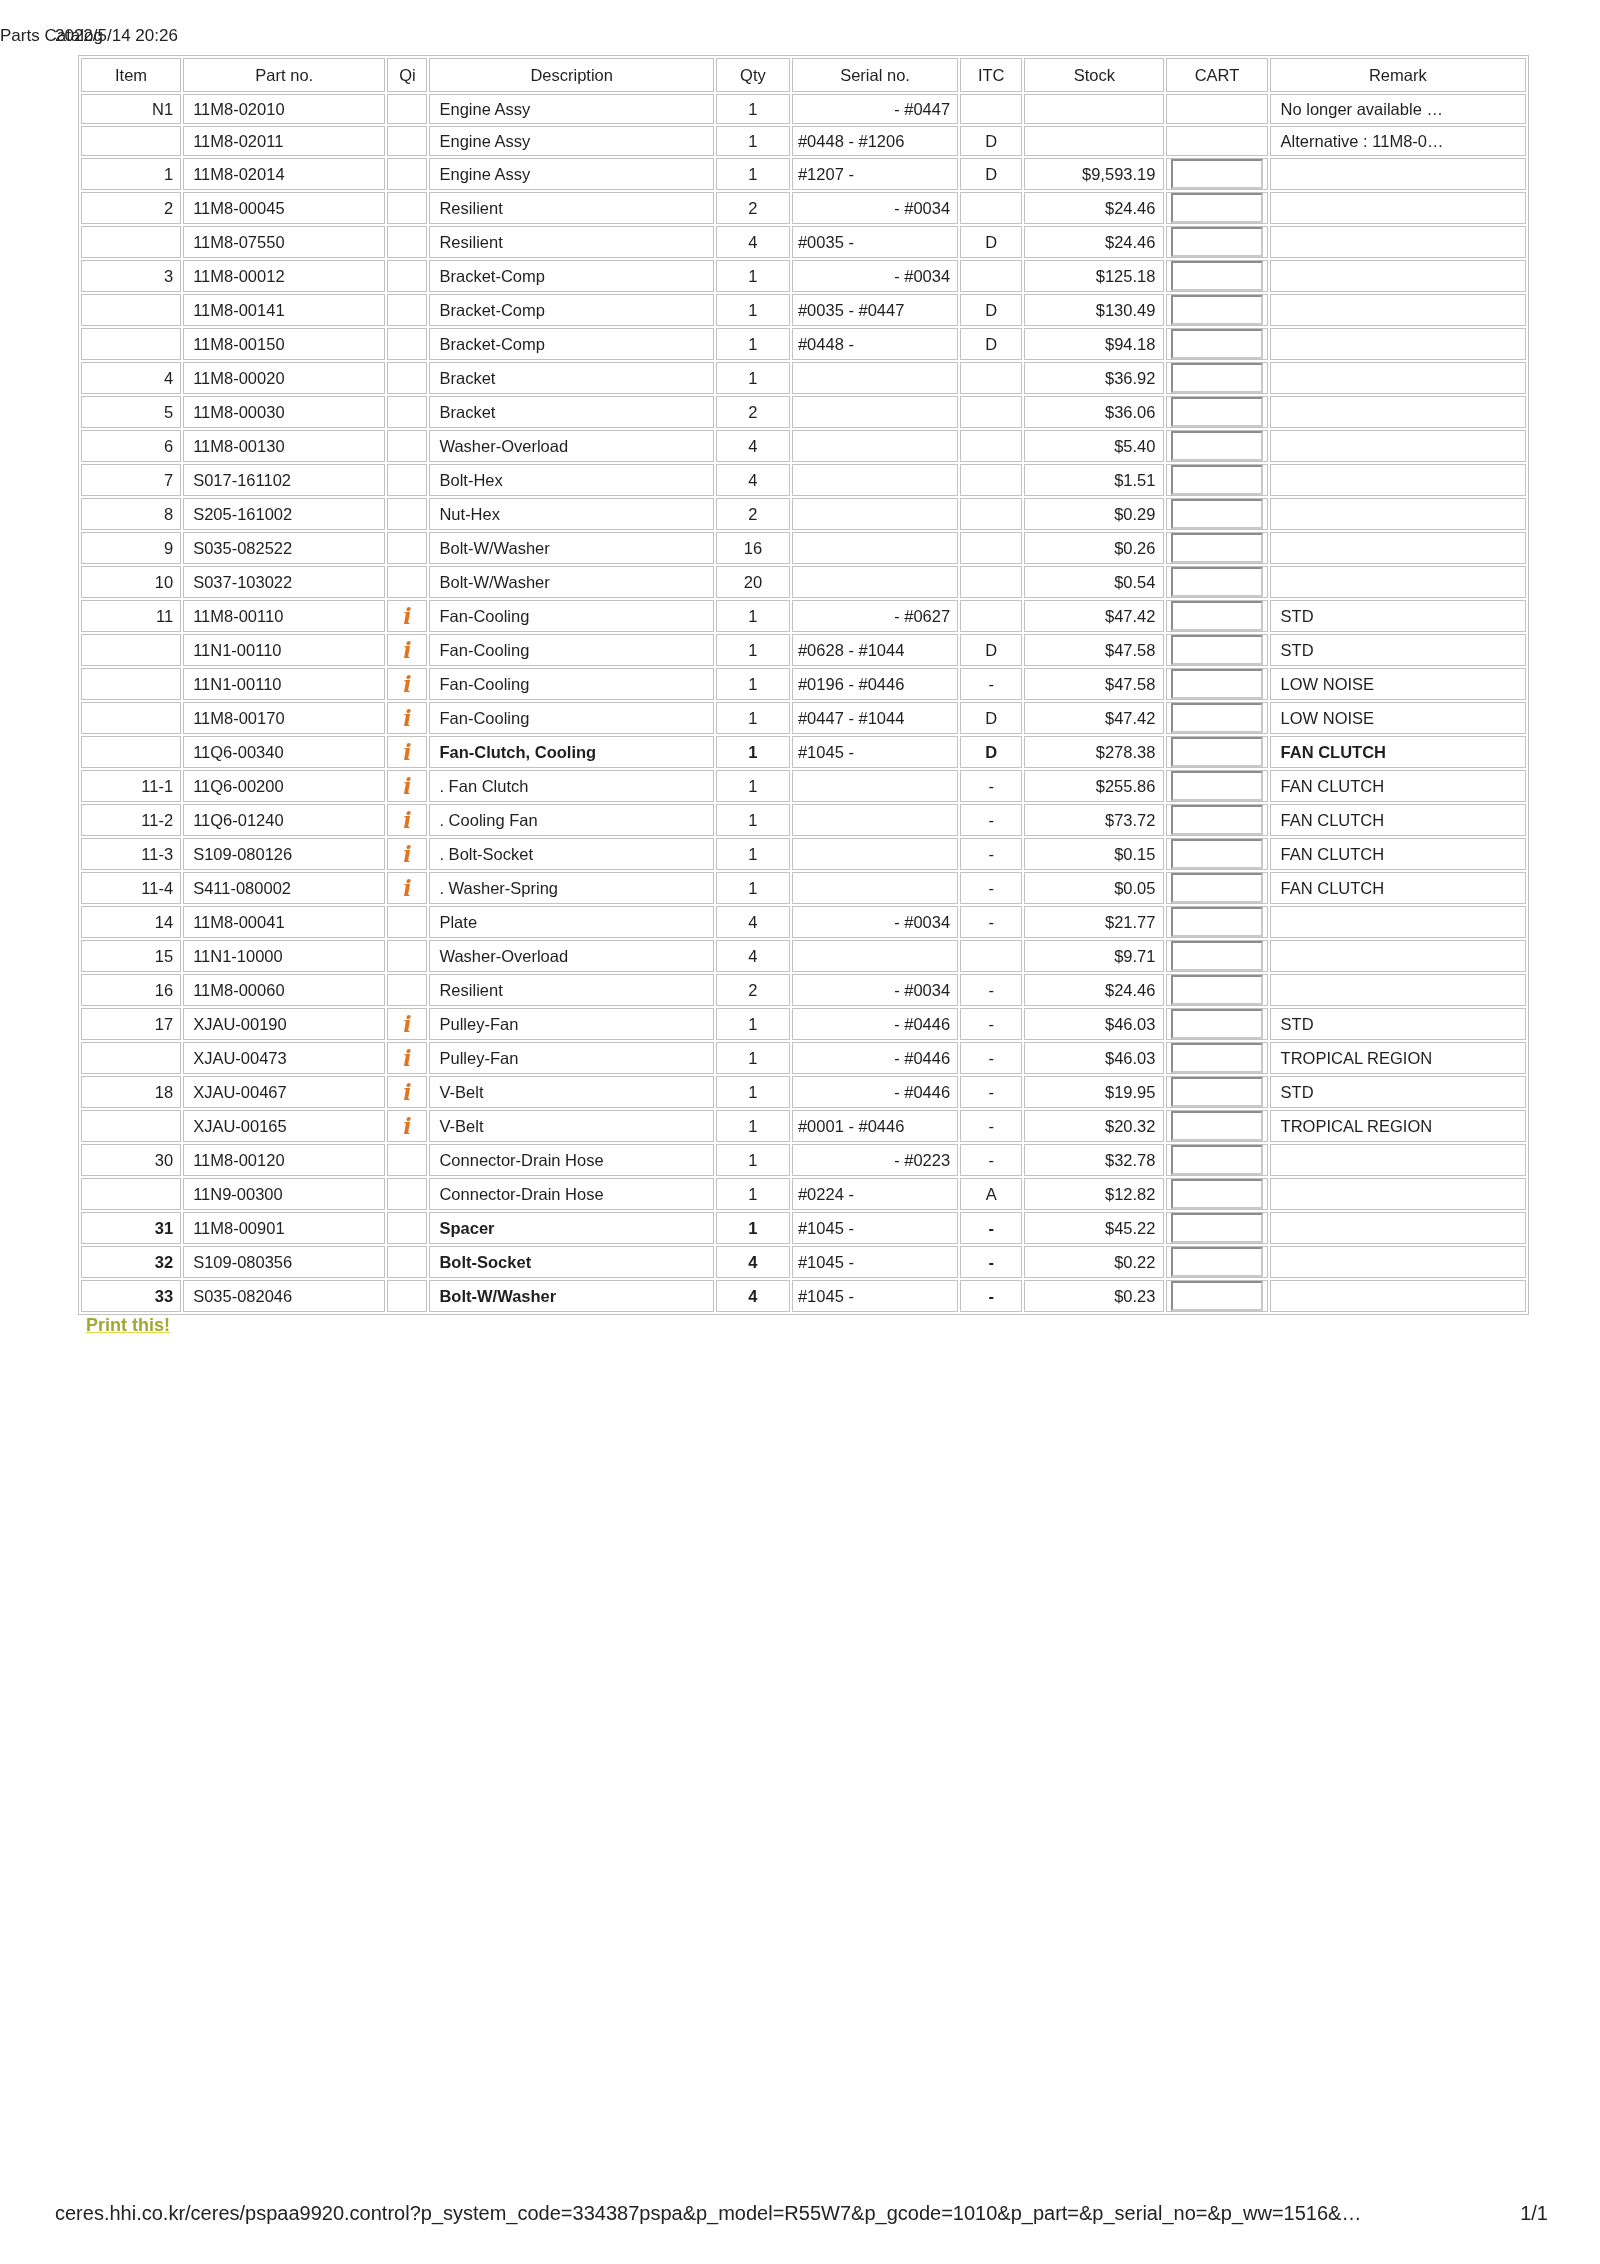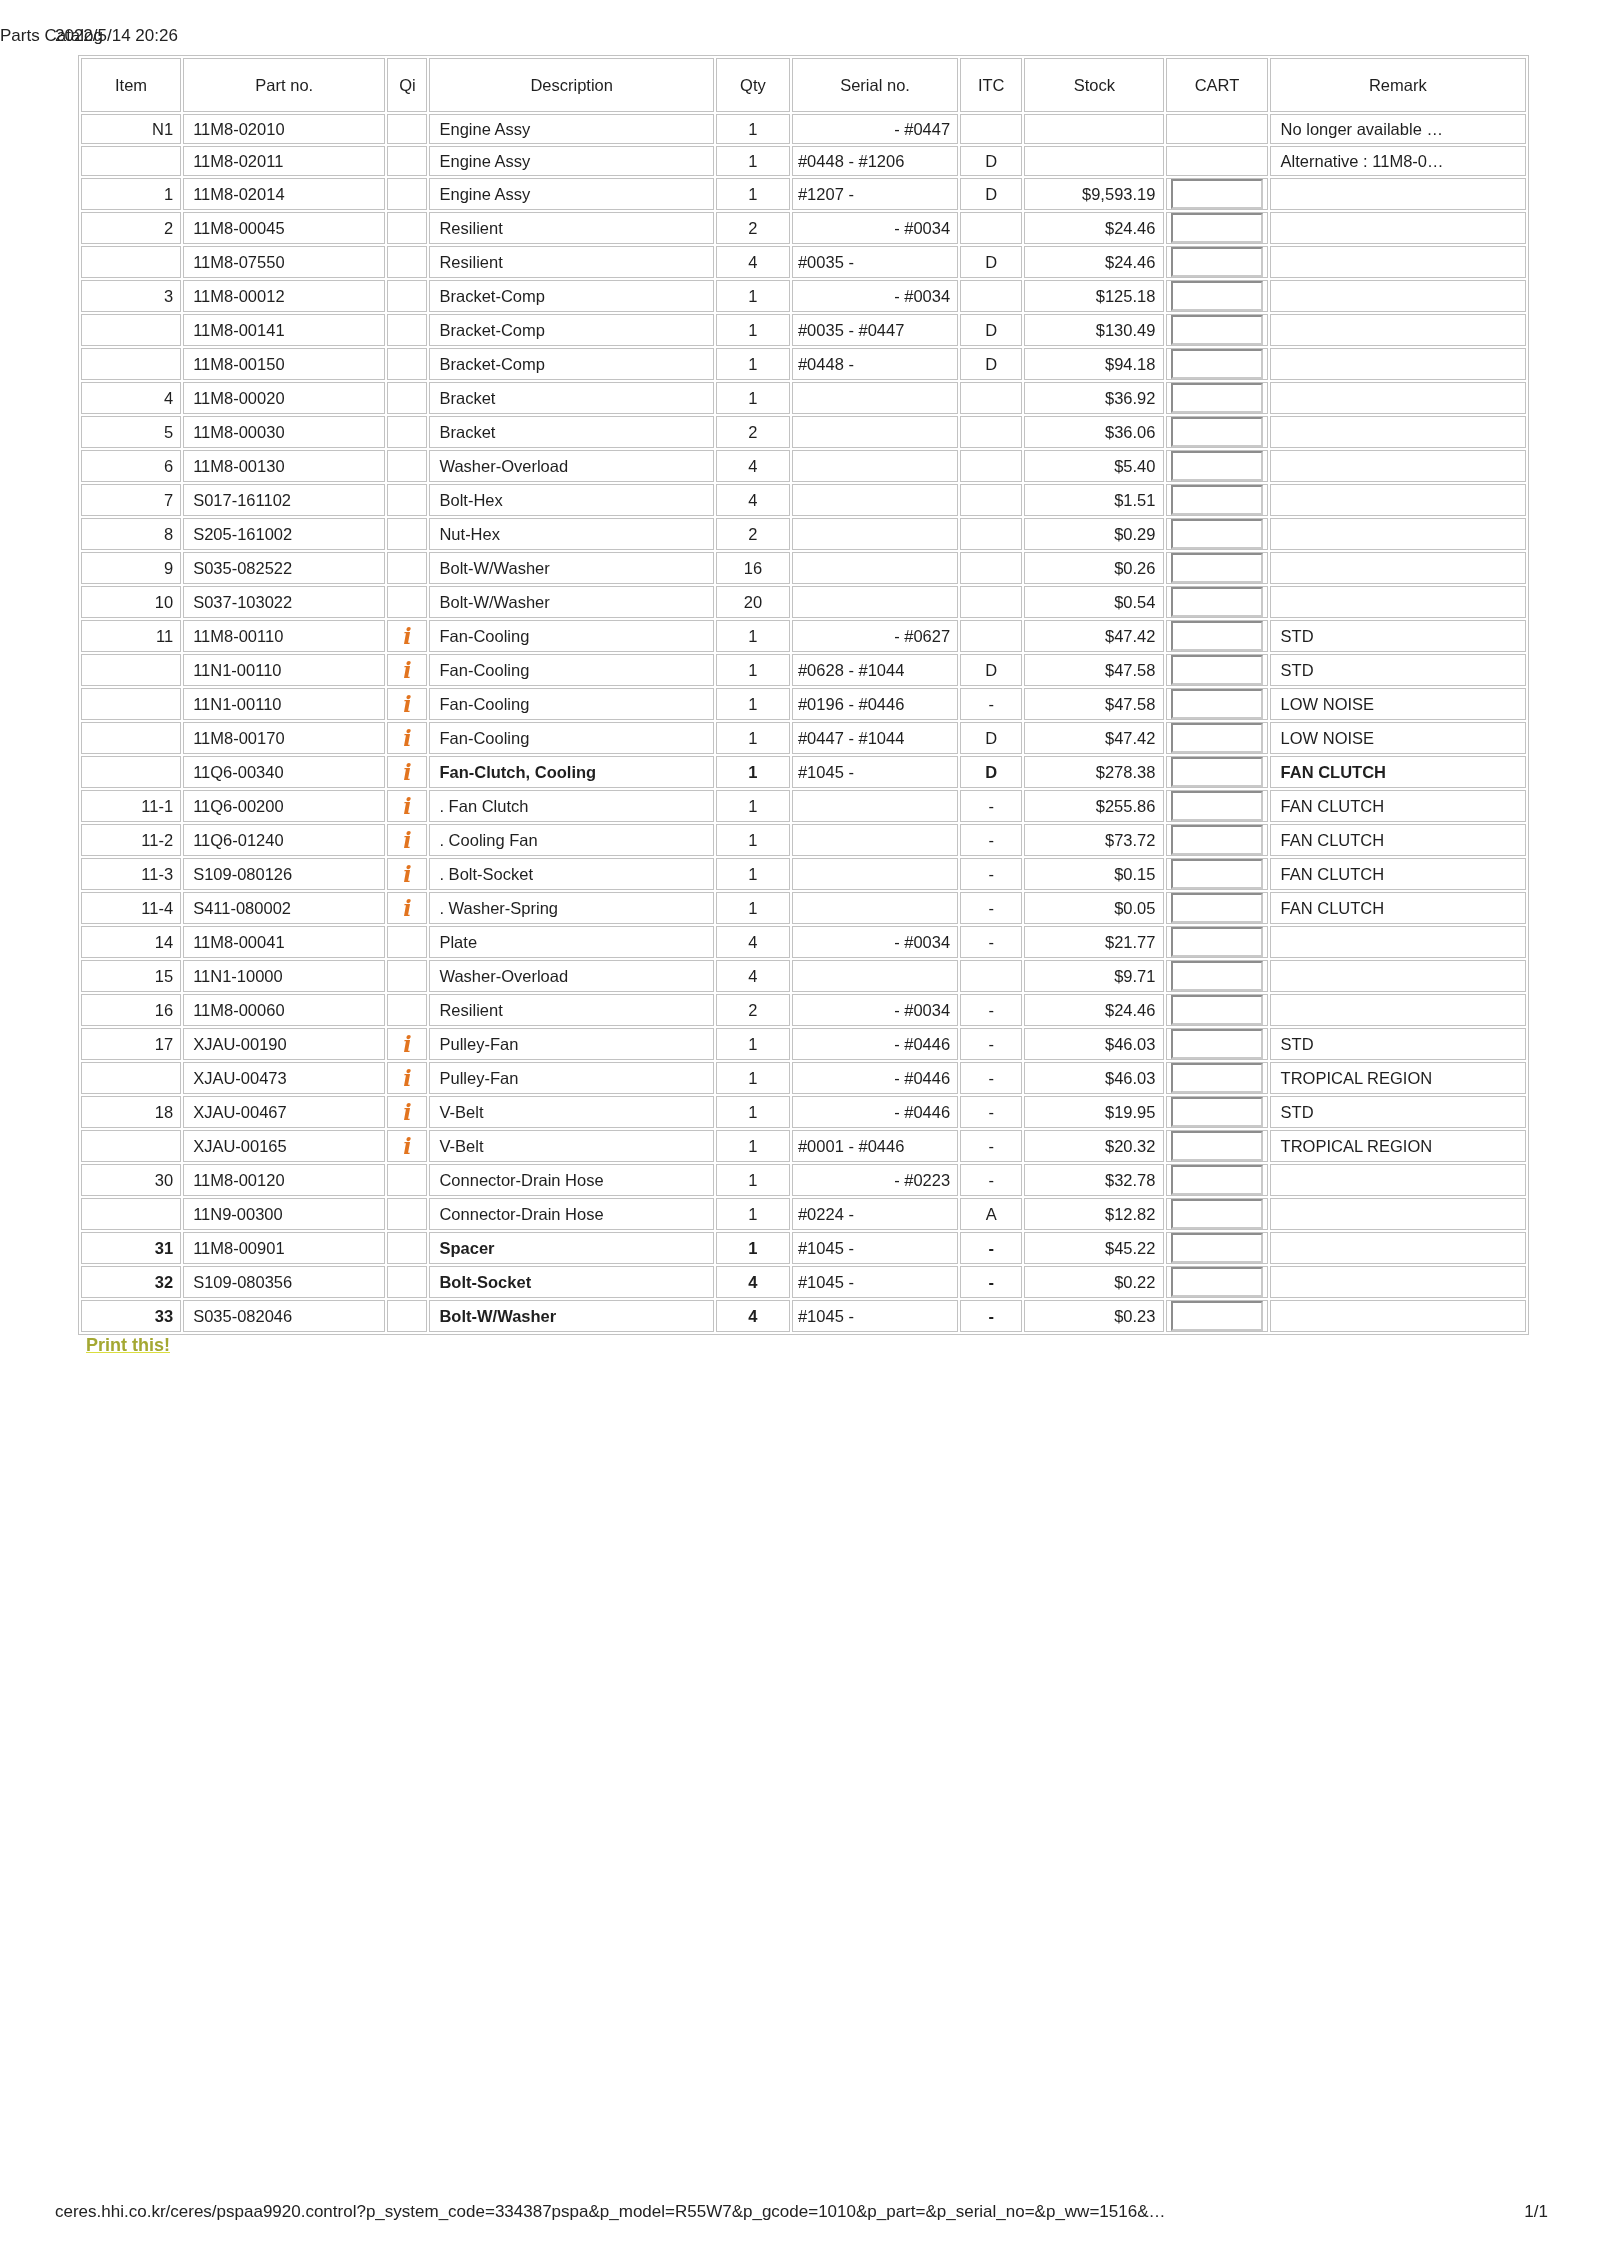--- a/index.html
+++ b/index.html
@@ -27,21 +27,21 @@
   col.c-itc    { width:62px;  }
   col.c-stock  { width:140px; }
   col.c-cart   { width:101px; }
   col.c-remark { width:256px; }
 
   th, td {
     background:#ffffff; border:1px solid #c2c2c2;
     font-size:16.5px; font-weight:normal; color:#1f1f1f;
     overflow:hidden; white-space:nowrap;
   }
-  th { height:54px; text-align:center; vertical-align:middle; }
+  th { height:34px; text-align:center; vertical-align:middle; }
   td { height:30px; vertical-align:middle; padding:0 4px; }
 
   td.item   { text-align:right;  padding-right:7px; }
   td.part   { text-align:left;   padding-left:9px; }
   td.qi     { text-align:center; padding:0; }
   td.desc   { text-align:left;   padding-left:9px; }
   td.qty    { text-align:center; }
   td.serial { text-align:left;   padding-left:5px; padding-right:7px; }
   td.itc    { text-align:center; }
   td.stock  { text-align:right;  padding-right:8px; }
@@ -69,21 +69,21 @@
   .print-link {
     display:inline-block; margin:0 0 0 8px;
     font-size:18px; font-weight:bold; color:#a4a833;
     text-decoration:underline; text-decoration-color:#dade3e; cursor:pointer;
   }
 
   
   .print-footer {
     position:absolute; top:2202px; left:55px; right:52px;
     display:flex; justify-content:space-between; align-items:baseline;
-    font-size:17px; color:#222;
+    font-size:20px; color:#222;
   }
   .footer-url { overflow:hidden; white-space:nowrap; }
   .footer-page { margin-left:30px; }
 </style>
 </head>
 <body>
 
 <div class="print-date">2022/5/14 20:26</div>
 <div class="print-title">Parts Catalog</div>
 

